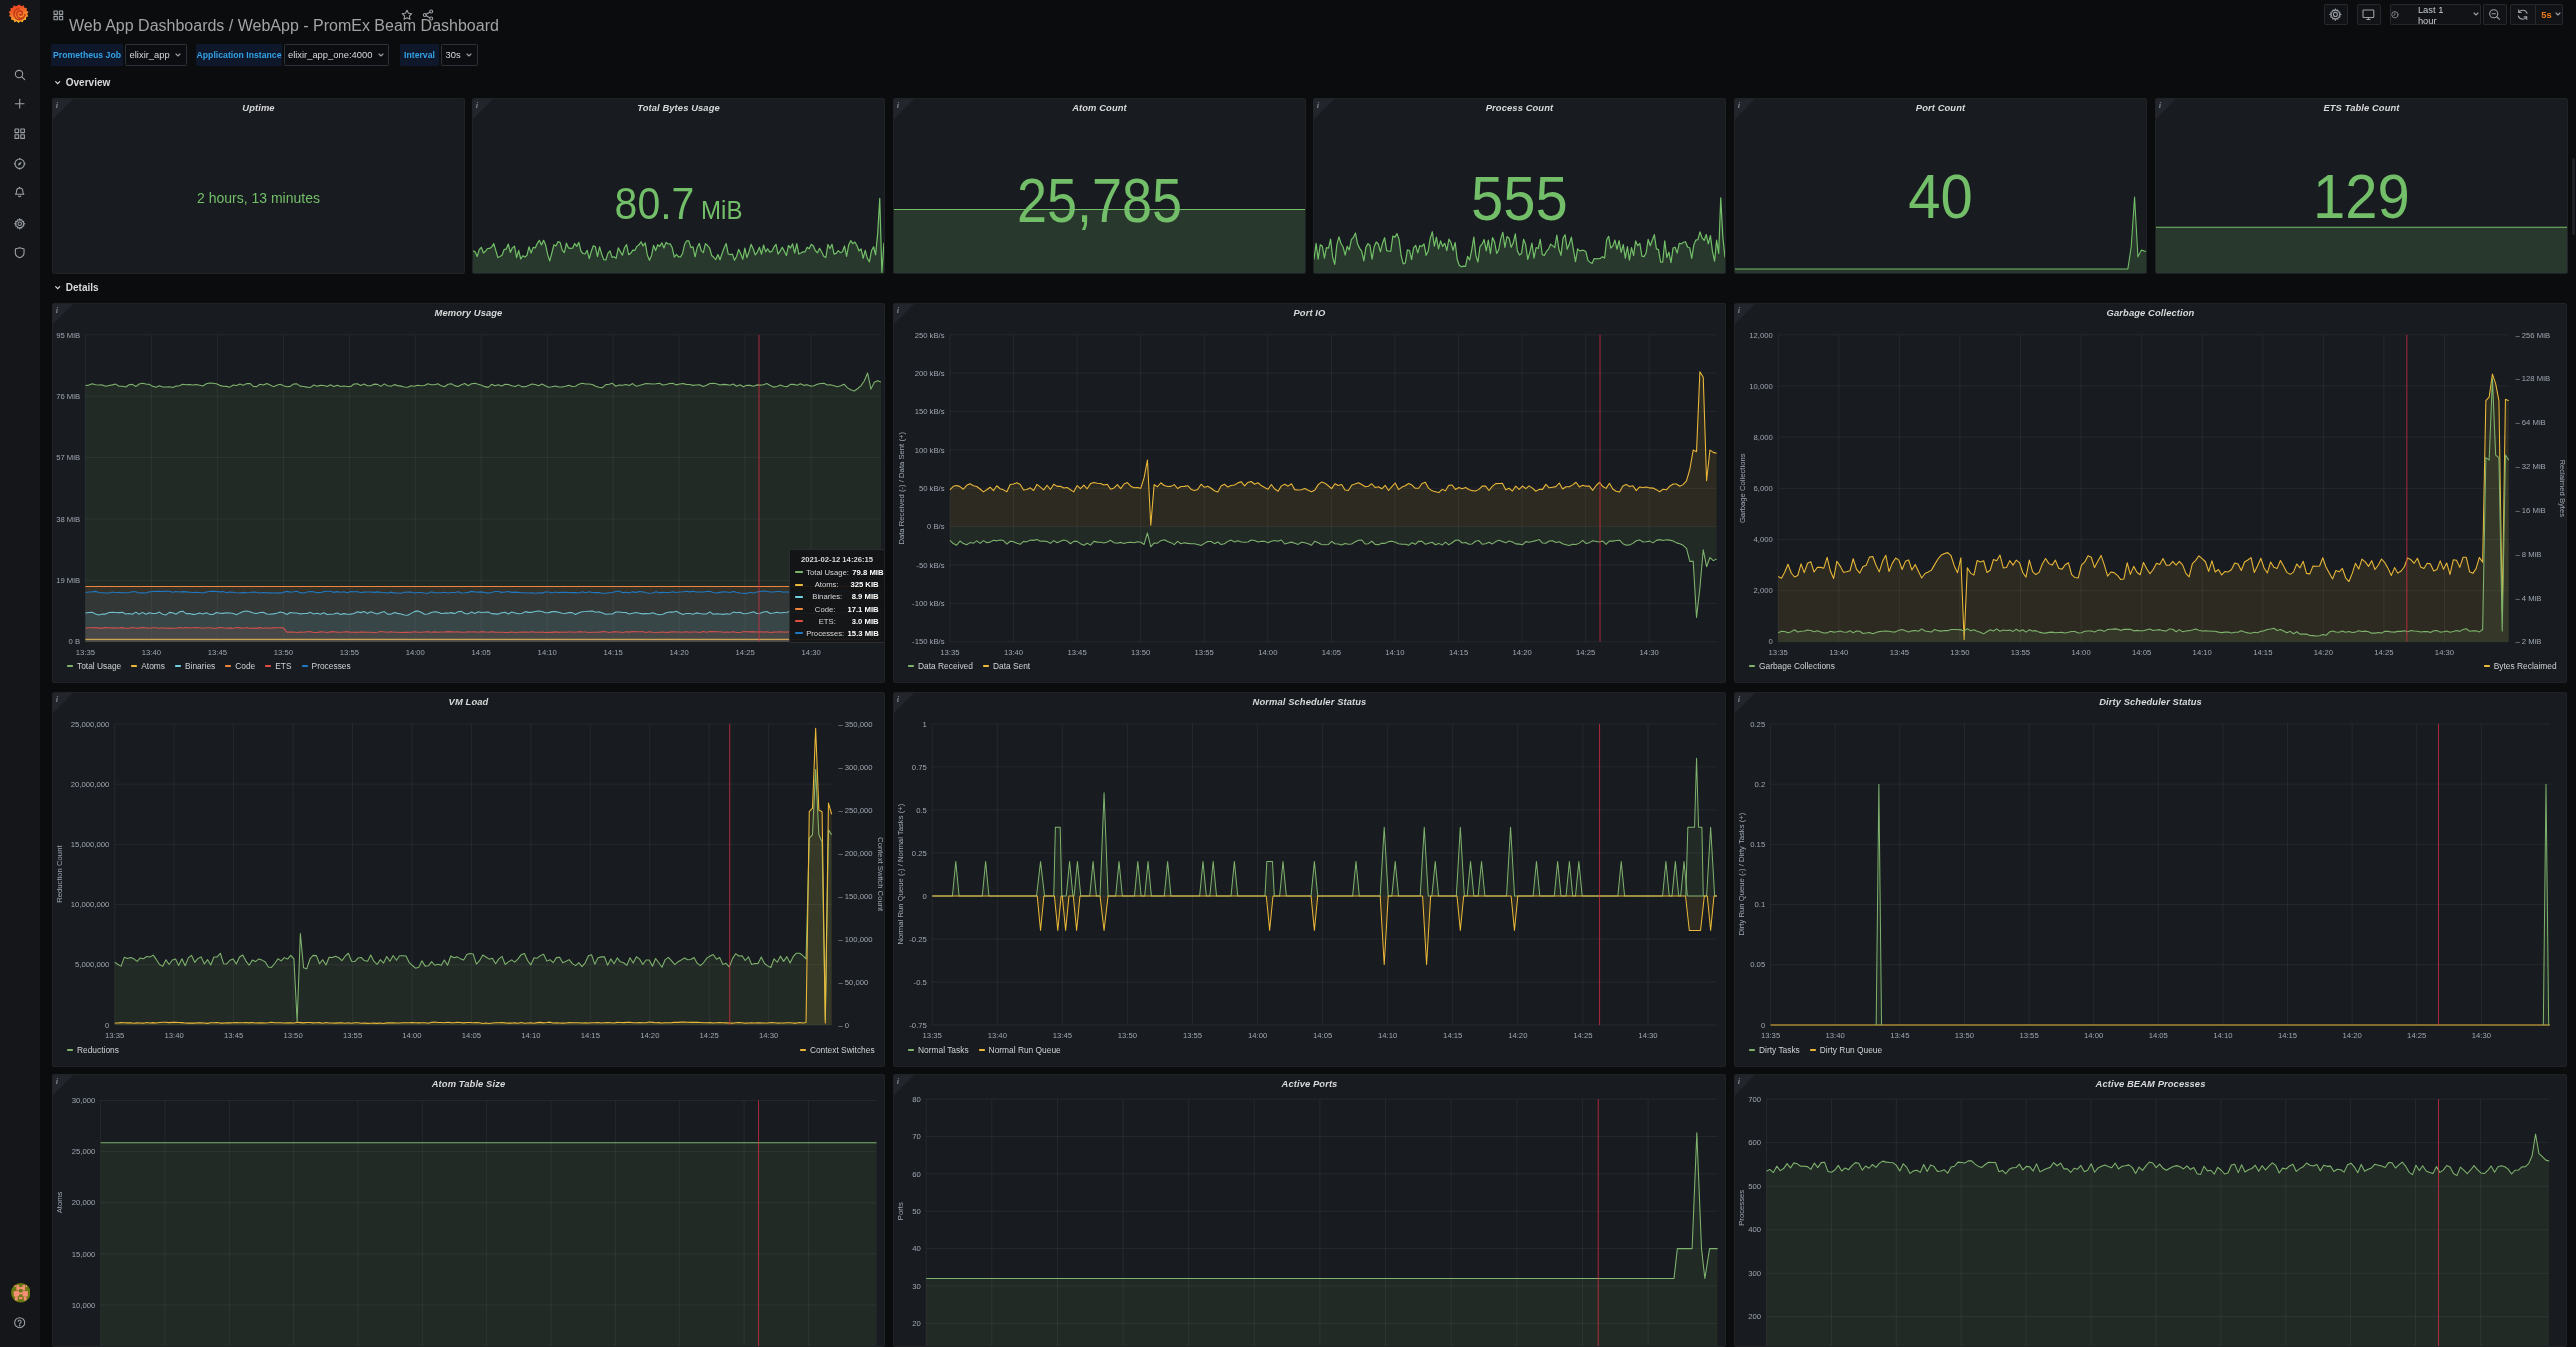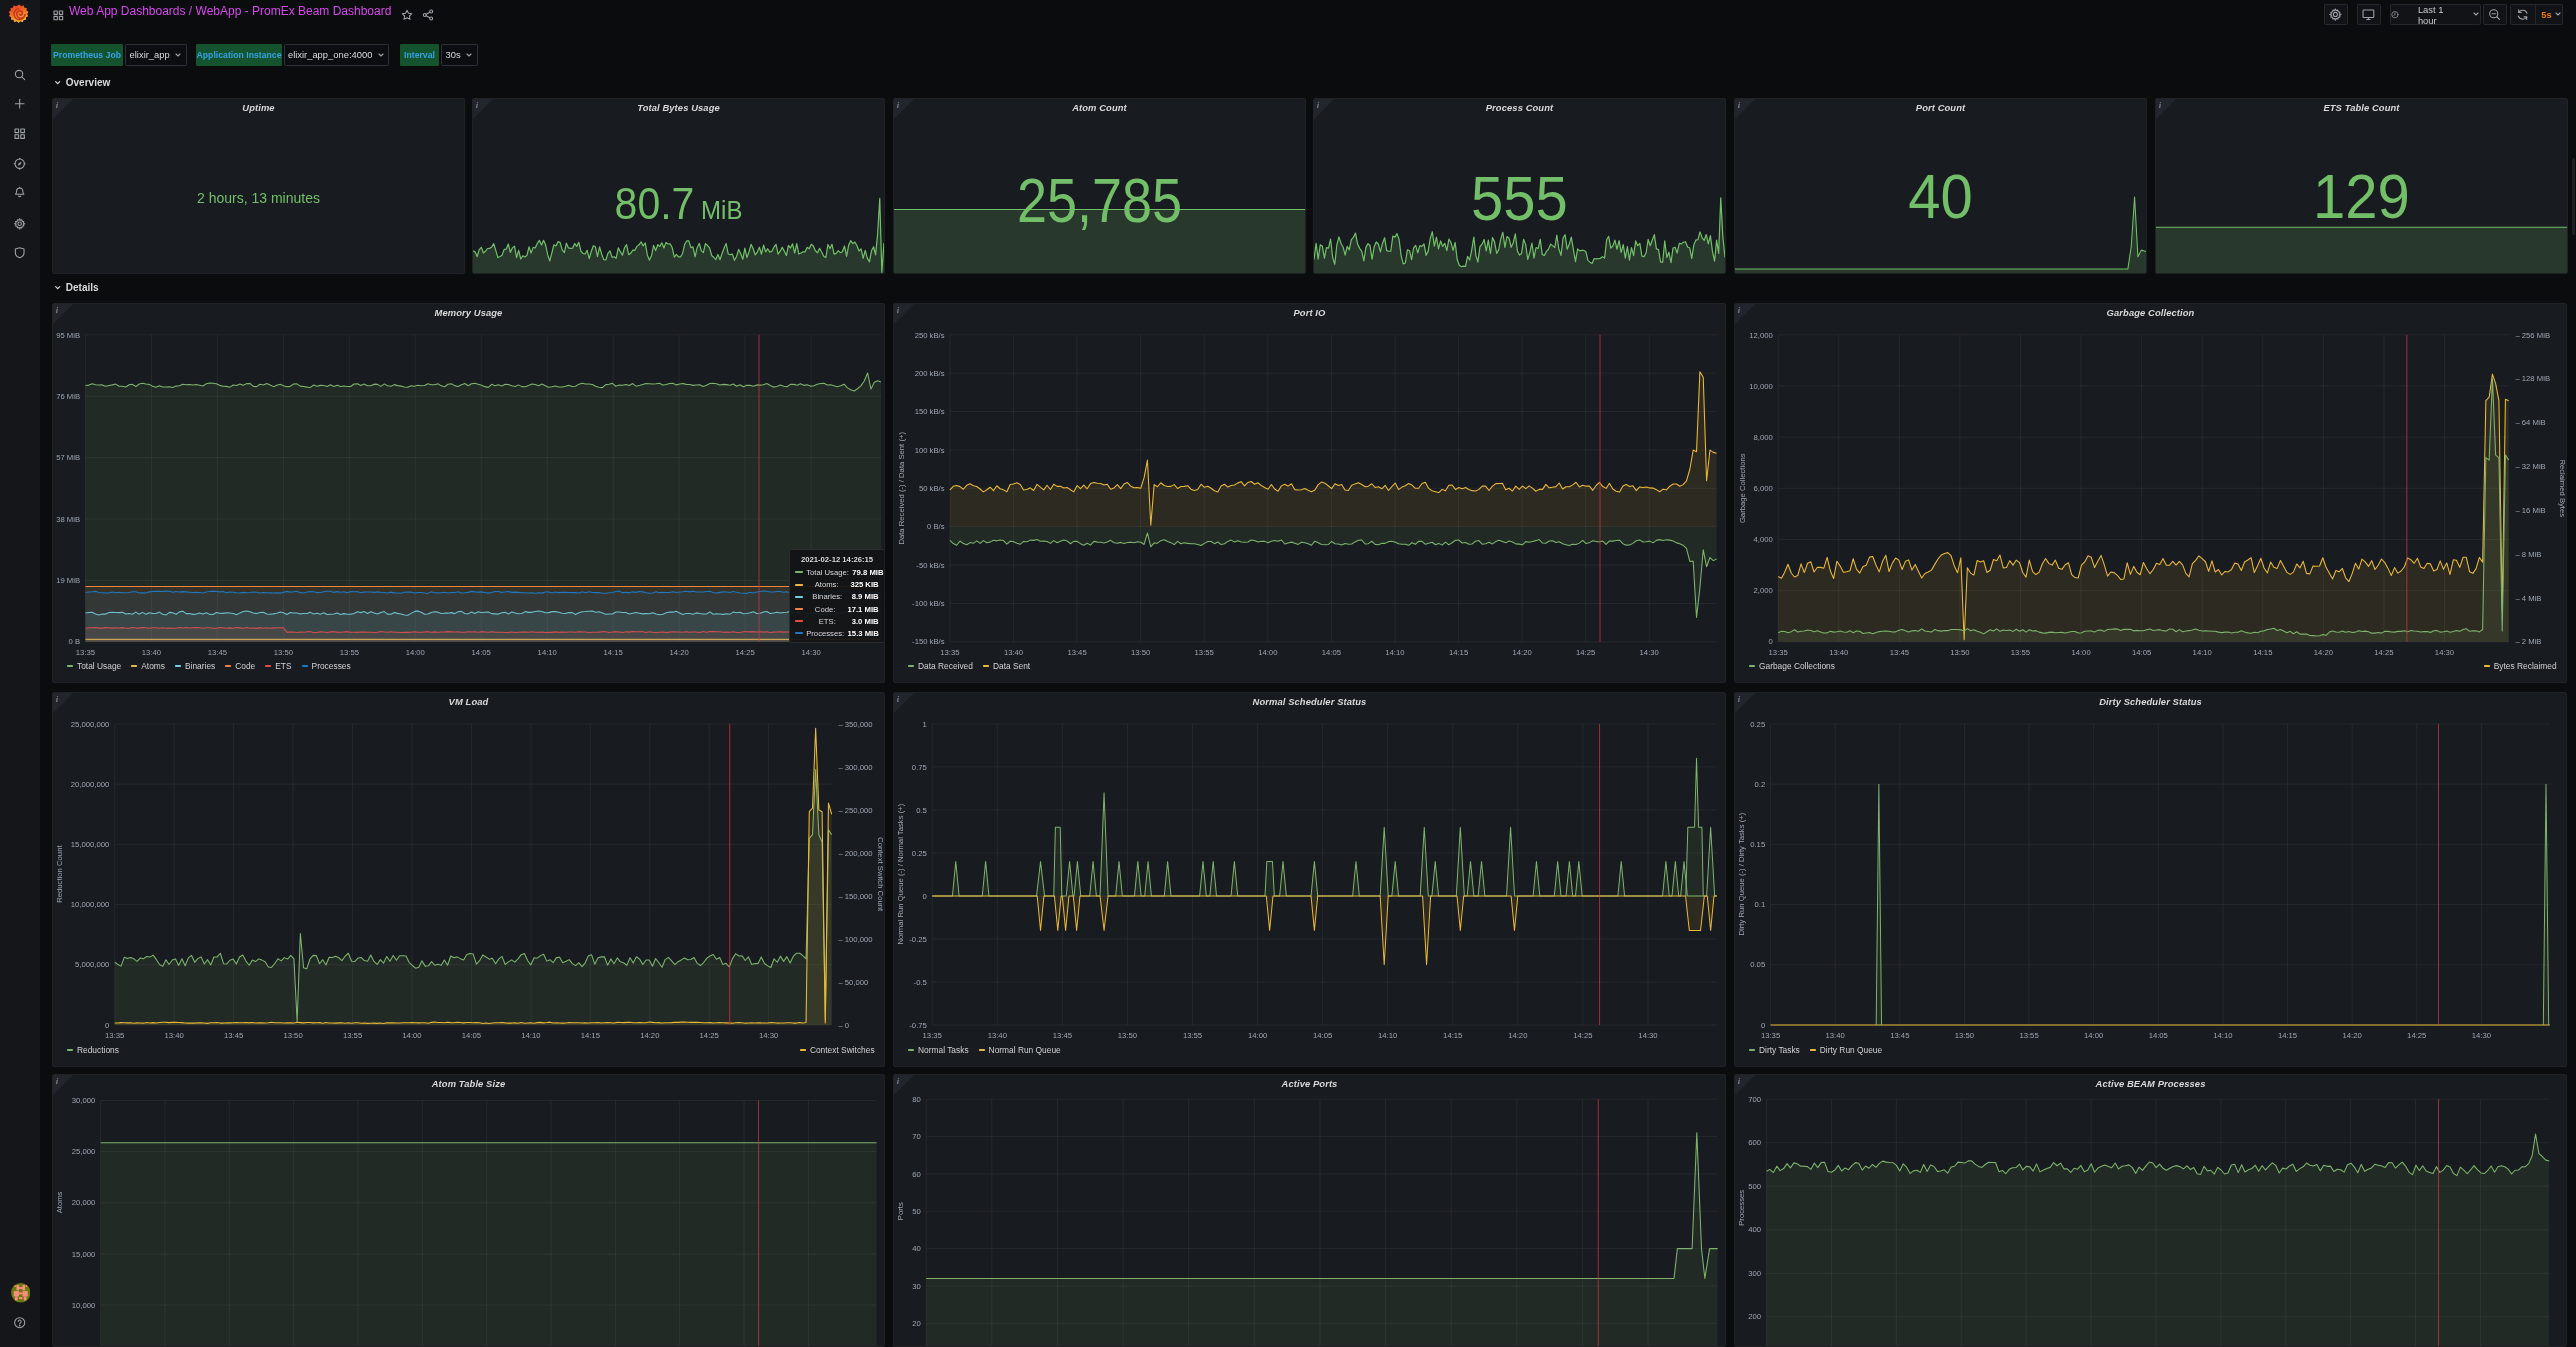--- a/index.html
+++ b/index.html
@@ -21,21 +21,21 @@
   font-weight:500; transform:translateY(-50%); font-size:62px; line-height:1; }
 .tooltip { position:absolute; left:736px; top:245px; width:96px; height:94px;
   background:rgba(17,18,20,0.93); border:0.7px solid #2a2c30; border-radius:2px; padding:4.7px 5.4px; }
 .tt-head { color:#d8d9da; font-size:7.7px; font-weight:bold; text-align:center; margin-bottom:2.7px; white-space:nowrap; }
 .tt-row { display:flex; align-items:center; height:12.2px; font-size:7.7px; color:#d8d9da; white-space:nowrap; }
 .tt-dash { width:7.4px; height:2px; border-radius:0.7px; margin-right:3.4px; flex:none; }
 .tt-lab { flex:1; padding-right:3.4px;text-align:center; }
 .tt-val { font-weight:bold; color:#fff; }
 .pill { position:absolute; top:44px; height:21.5px; border-radius:1.3px; display:flex; align-items:center;
   font-size:8.7px; white-space:nowrap; justify-content:center; }
-.pill-lab { background:#14532d; color:#33a2e5; font-weight:bold; }
+.pill-lab { background:#0f172a; color:#33a2e5; font-weight:bold; }
 .pill-val { background:#0c0d10; border:0.7px solid #2e3238; color:#d8d9da; gap:4.7px; font-size:9.4px; }
 .rowhead { position:absolute; color:#d8d9da; font-size:10px; font-weight:bold; }
 .navbtn { position:absolute; top:4px; height:21px; background:#111317; border:0.7px solid #26282e;
   border-radius:1.3px; display:flex; align-items:center; justify-content:center; color:#c7ccd1; font-size:9.4px; }
 </style></head><body>
 <div id="page">
     <div id="sidebar">
       <div style="position:absolute;left:8px;top:3.4px"><svg width="23" height="23" viewBox="0 0 34 34">
 <defs>
             <linearGradient id="glg" x1="0.2" y1="0" x2="0.55" y2="1">
@@ -107,21 +107,21 @@
           <path d="M7.8 8 a2.2 2.2 0 1 1 3.1 2.3 c-.7 .35 -.9 .8 -.9 1.5"></path>
           <circle cx="10" cy="14.2" r="0.5" fill="#9da2a8"></circle>
         </svg></div>
     </div>
     <div style="position:absolute;left:53px;top:10px"><svg class="" width="10.7" height="10.7" viewBox="0 0 16 16" fill="none" stroke="#9da2a8" stroke-width="1.6" stroke-linecap="round" stroke-linejoin="round">
         <rect x="1.5" y="1.5" width="5" height="5"></rect>
         <rect x="9.5" y="1.5" width="5" height="5"></rect>
         <rect x="1.5" y="9.5" width="5" height="5"></rect>
         <rect x="9.5" y="9.5" width="5" height="5"></rect>
       </svg></div>
-    <div style="position:absolute;left:69px;top:4px;color:#d946ef;font-size:12px;font-weight:500">Web App Dashboards / WebApp - PromEx Beam Dashboard</div>
+    <div style="position:absolute;left:69px;top:17px;color:#a3a3a3;font-size:16px;font-weight:500">Web App Dashboards / WebApp - PromEx Beam Dashboard</div>
     <div style="position:absolute;left:401px;top:9.4px"><svg class="" width="12" height="12" viewBox="0 0 18 18" fill="none" stroke="#9da2a8" stroke-width="1.6" stroke-linecap="round" stroke-linejoin="round">
         <path d="M9 1.8 L11.2 6.3 L16.2 7 L12.6 10.5 L13.5 15.4 L9 13.1 L4.5 15.4 L5.4 10.5 L1.8 7 L6.8 6.3 Z"></path>
       </svg></div>
     <div style="position:absolute;left:422px;top:9.4px"><svg class="" width="12" height="12" viewBox="0 0 18 18" fill="none" stroke="#9da2a8" stroke-width="1.6" stroke-linecap="round" stroke-linejoin="round">
         <circle cx="13.8" cy="3.8" r="2.2"></circle>
         <circle cx="4.2" cy="9" r="2.2"></circle>
         <circle cx="13.8" cy="14.2" r="2.2"></circle>
         <line x1="6.2" y1="8" x2="11.8" y2="4.9"></line>
         <line x1="6.2" y1="10" x2="11.8" y2="13.1"></line>
       </svg></div>

